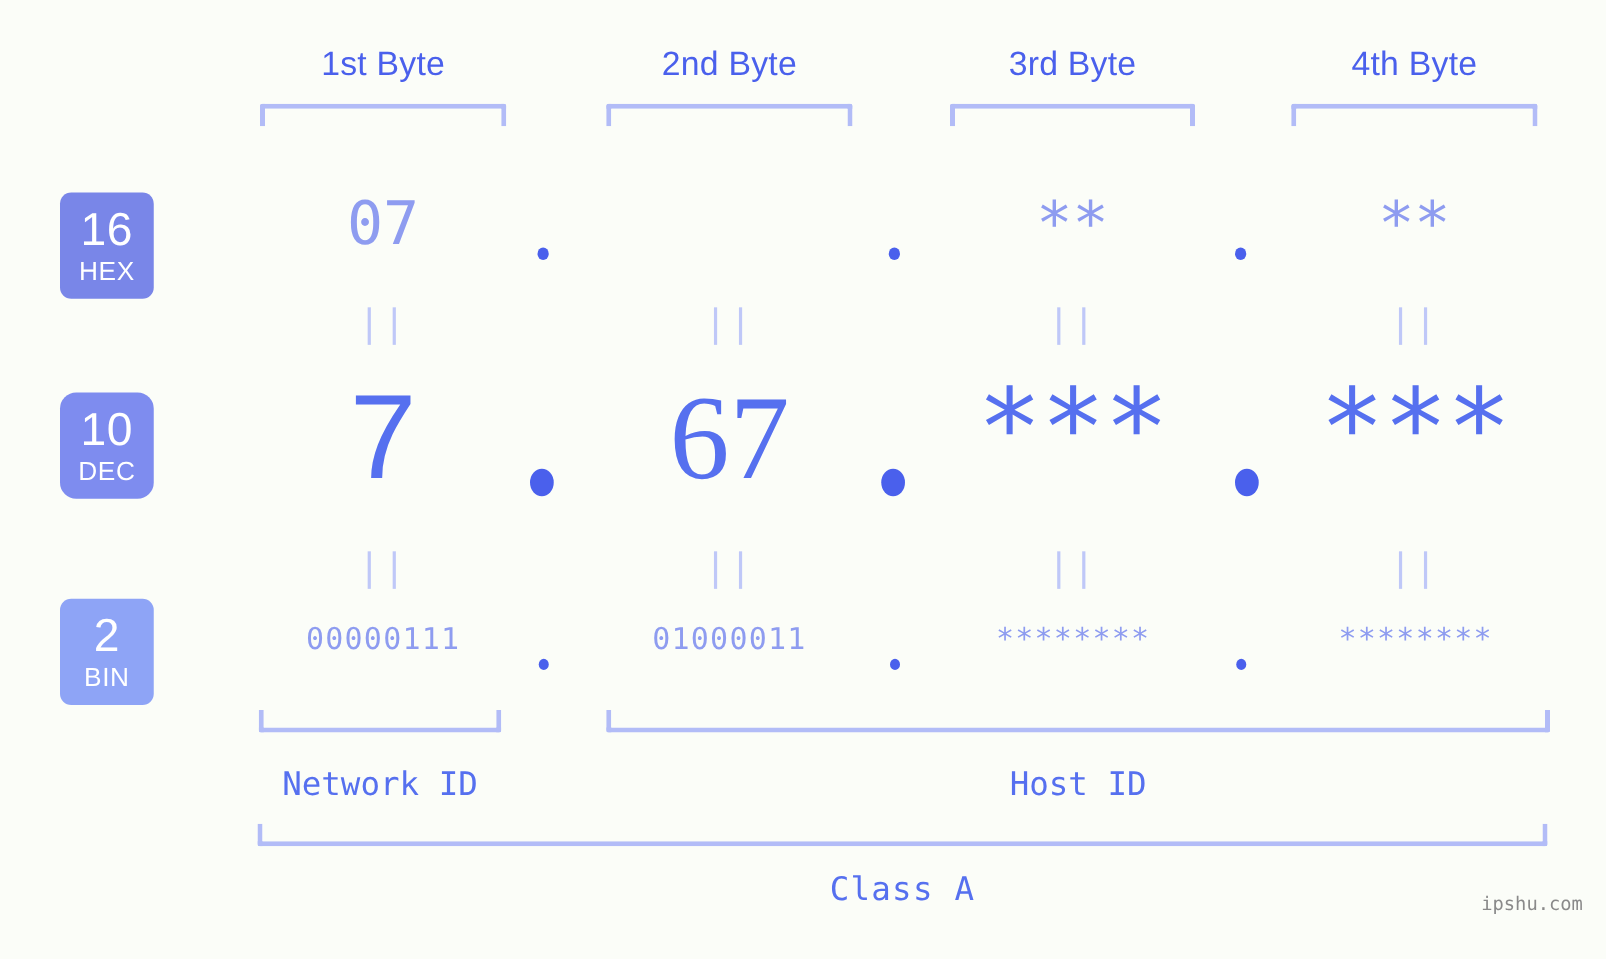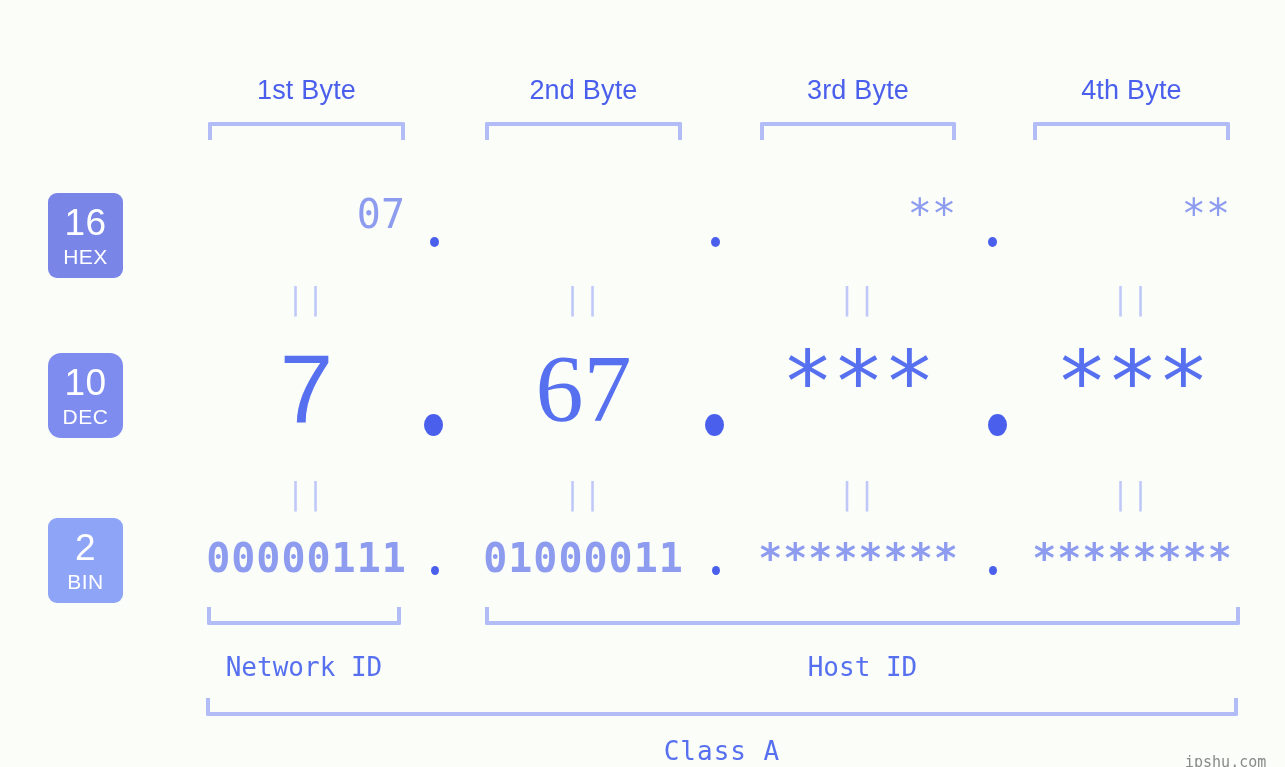--- a/index.html
+++ b/index.html
@@ -11,21 +11,21 @@
     height: 767px;
     background: #fbfdf8;
     font-family: "Liberation Sans", sans-serif;
     overflow: hidden;
   }
   #stage {
     position: relative;
     width: 1285px;
     height: 767px;
   }
-  .abs { position: absolute; margin-top: 39px; }
+  .abs { position: absolute; }
 
   
   .byte-label {
     font-family: "Liberation Sans", sans-serif;
     font-size: 27px;
     color: #4a60ec;
     text-align: center;
     white-space: nowrap;
     letter-spacing: 0.2px;
   }
@@ -77,40 +77,38 @@
   }
 
   
   .cell {
     text-align: center;
     white-space: nowrap;
     line-height: 1;
   }
   .hex-val {
     font-family: "DejaVu Sans Mono", monospace;
-    font-size: 40px;
+    font-size: 48px;
     color: #8e9cf0;
-    text-align: right;
   }
   .dec-val {
     font-family: "Liberation Sans", sans-serif;
     font-size: 96px;
     color: #5670ef;
   }
   .dec-val.stars {
     font-family: "DejaVu Sans Mono", monospace;
     font-size: 86px;
     letter-spacing: -1px;
   }
   .bin-val {
     font-family: "DejaVu Sans Mono", monospace;
-    font-size: 40px;
+    font-size: 24px;
     color: #8e9cf0;
     letter-spacing: 1px;
-    font-weight: bold;
   }
 
   
   .dot {
     border-radius: 50%;
     background: #4a60ec;
   }
   .dot-sm { width: 9px;  height: 10px; }
   .dot-lg { width: 19px; height: 22px; }
   .dot-xs { width: 8px;  height: 9px;  }

